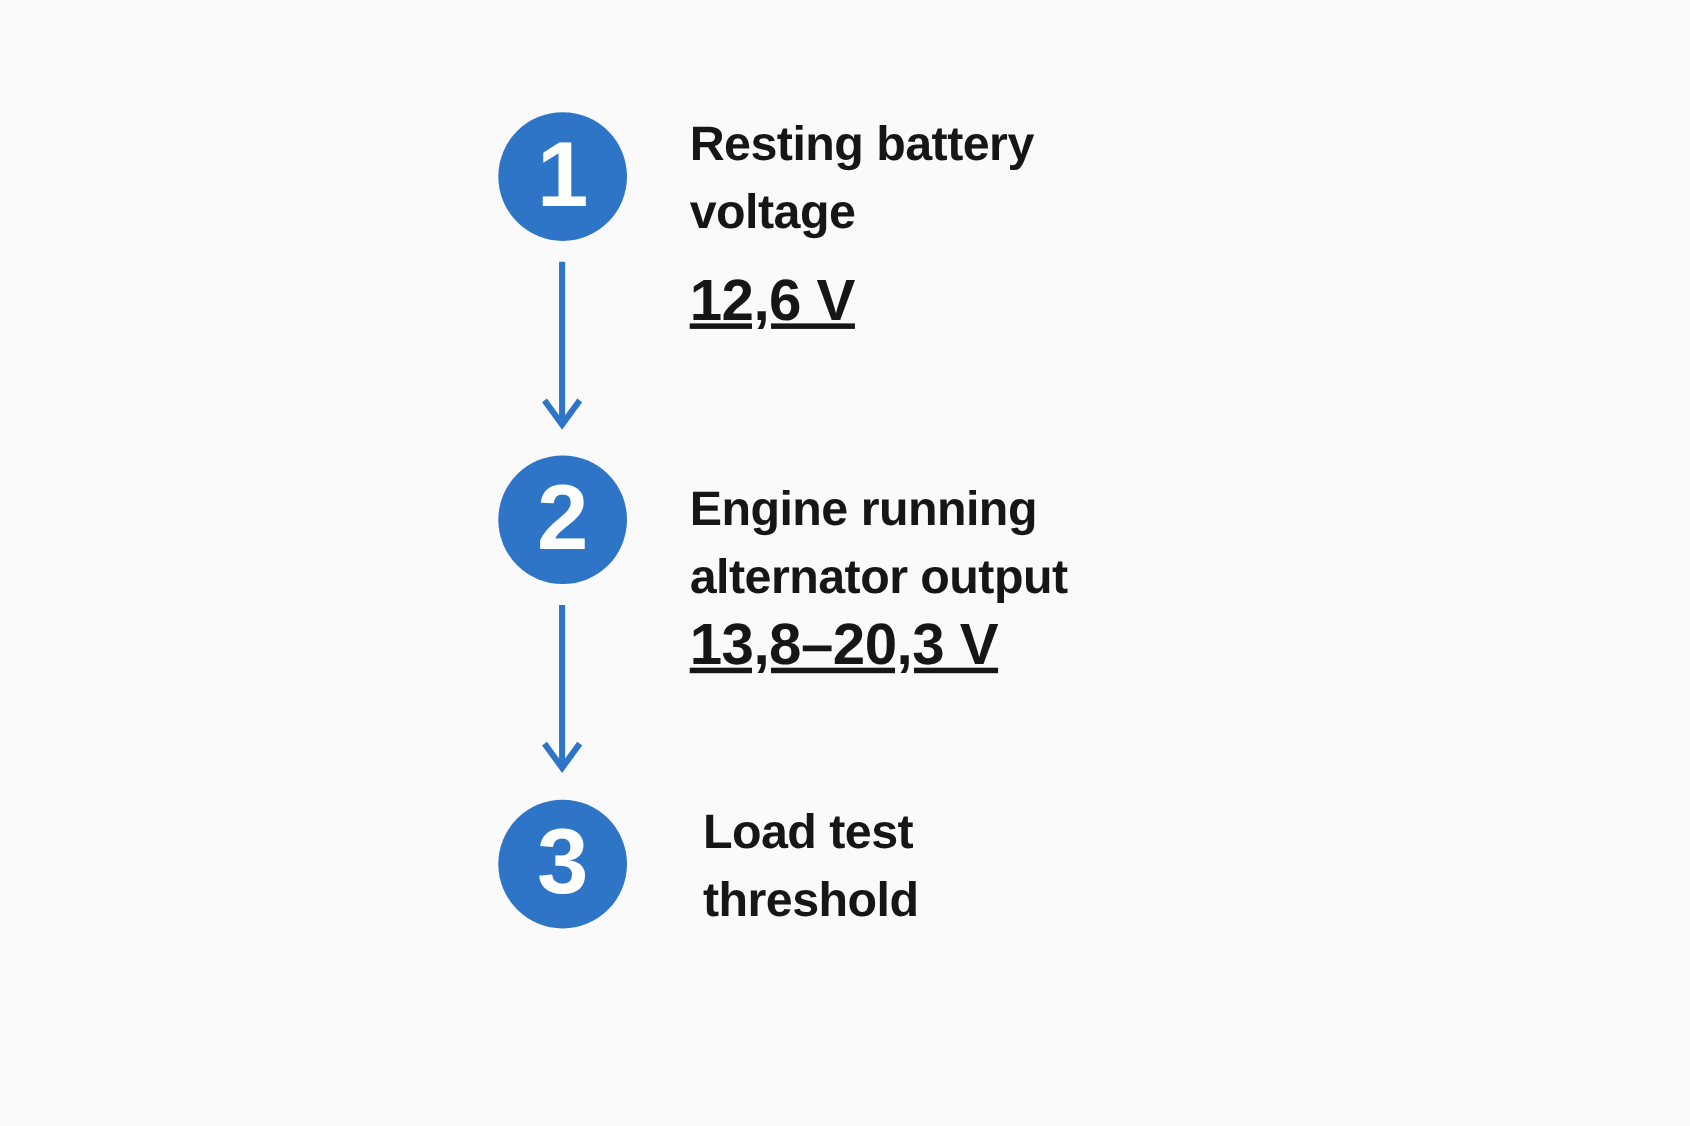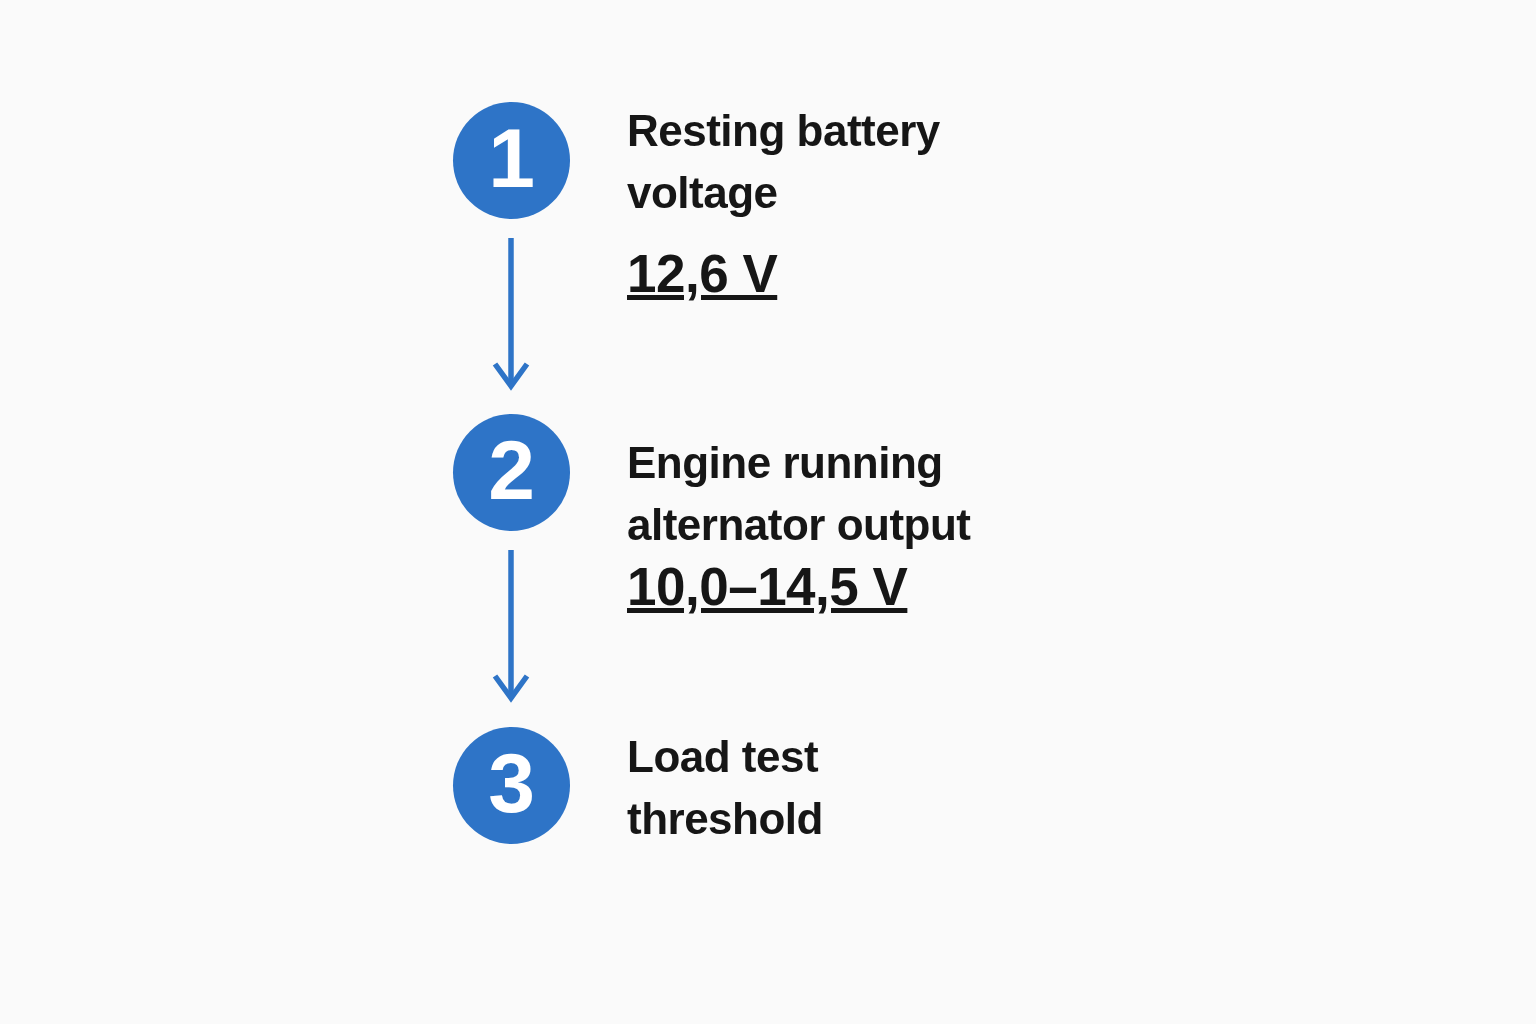--- a/index.html
+++ b/index.html
@@ -49,21 +49,21 @@
     width: 520px;
     color: var(--text);
     font-size: 44px;
     font-weight: bold;
     line-height: 62px;
     letter-spacing: -0.5px;
     white-space: pre-line;
   }
   .title-1 { top: 100px; }
   .title-2 { top: 412px; margin-top: 20px; }
-  .title-3 { top: 726px; }
+  .title-3 { top: 726px; margin-left: 12px; }
   .step-value {
     position: absolute;
     left: 627px;
     color: var(--text);
     font-size: 53px;
     font-weight: bold;
     line-height: 68px;
     letter-spacing: -0.5px;
     text-decoration: underline;
   }
@@ -99,21 +99,21 @@
   <svg class="arrow arrow-1" viewBox="0 0 44 156">
     <line x1="22" y1="2" x2="22" y2="148"></line>
     <polyline points="6,128 22,150 38,128"></polyline>
   </svg>
 
   <div class="badge badge-2">
     <span class="badge-number">2</span>
   </div>
   <div class="step-title title-2">Engine running
 alternator output</div>
-  <div class="step-value value-2">10,0–14,5 V</div>
+  <div class="step-value value-2">13,8–20,3 V</div>
 
   <svg class="arrow arrow-2" viewBox="0 0 44 156">
     <line x1="22" y1="2" x2="22" y2="148"></line>
     <polyline points="6,128 22,150 38,128"></polyline>
   </svg>
 
   <div class="badge badge-3">
     <span class="badge-number">3</span>
   </div>
   <div class="step-title title-3">Load test

